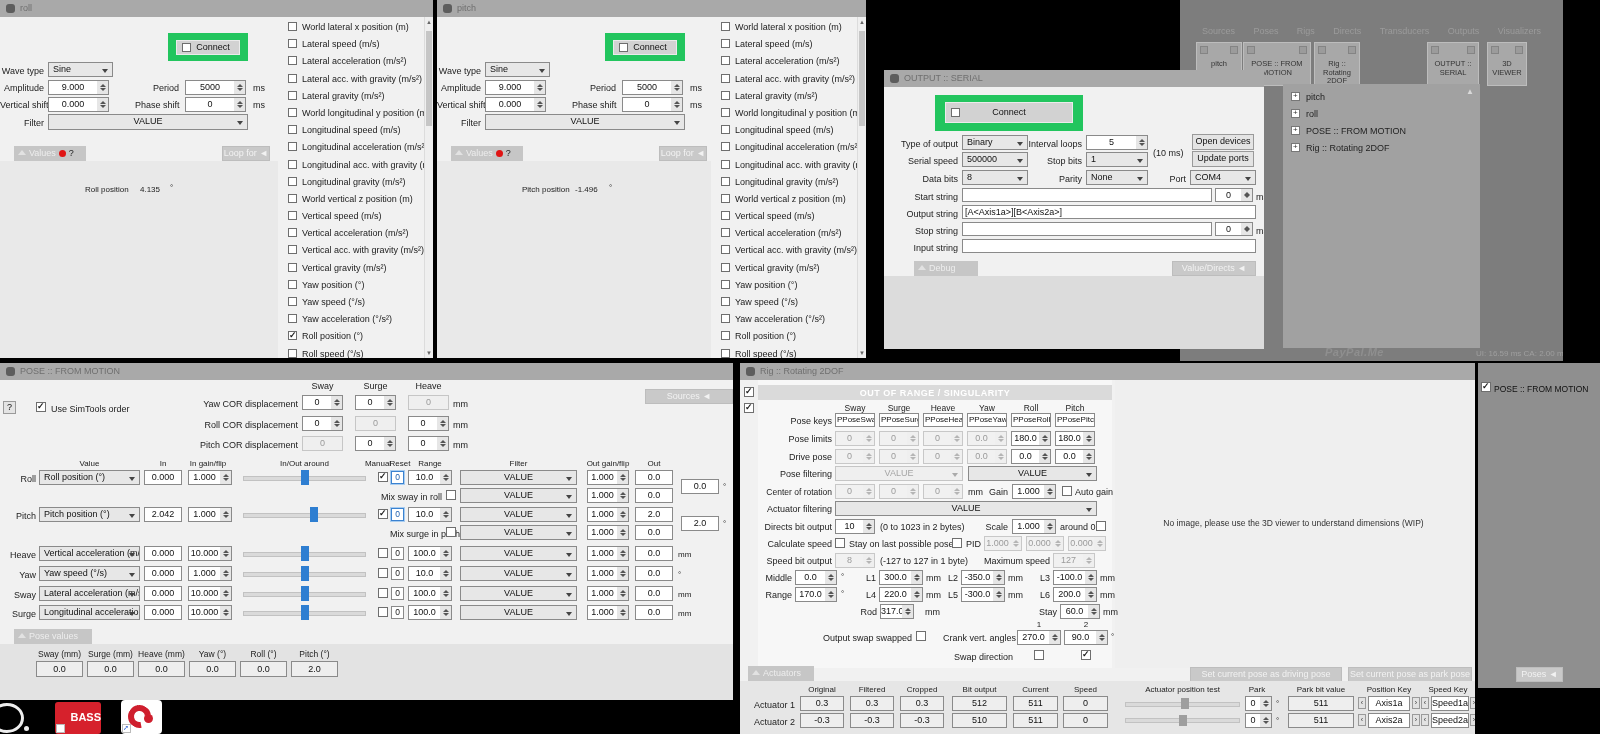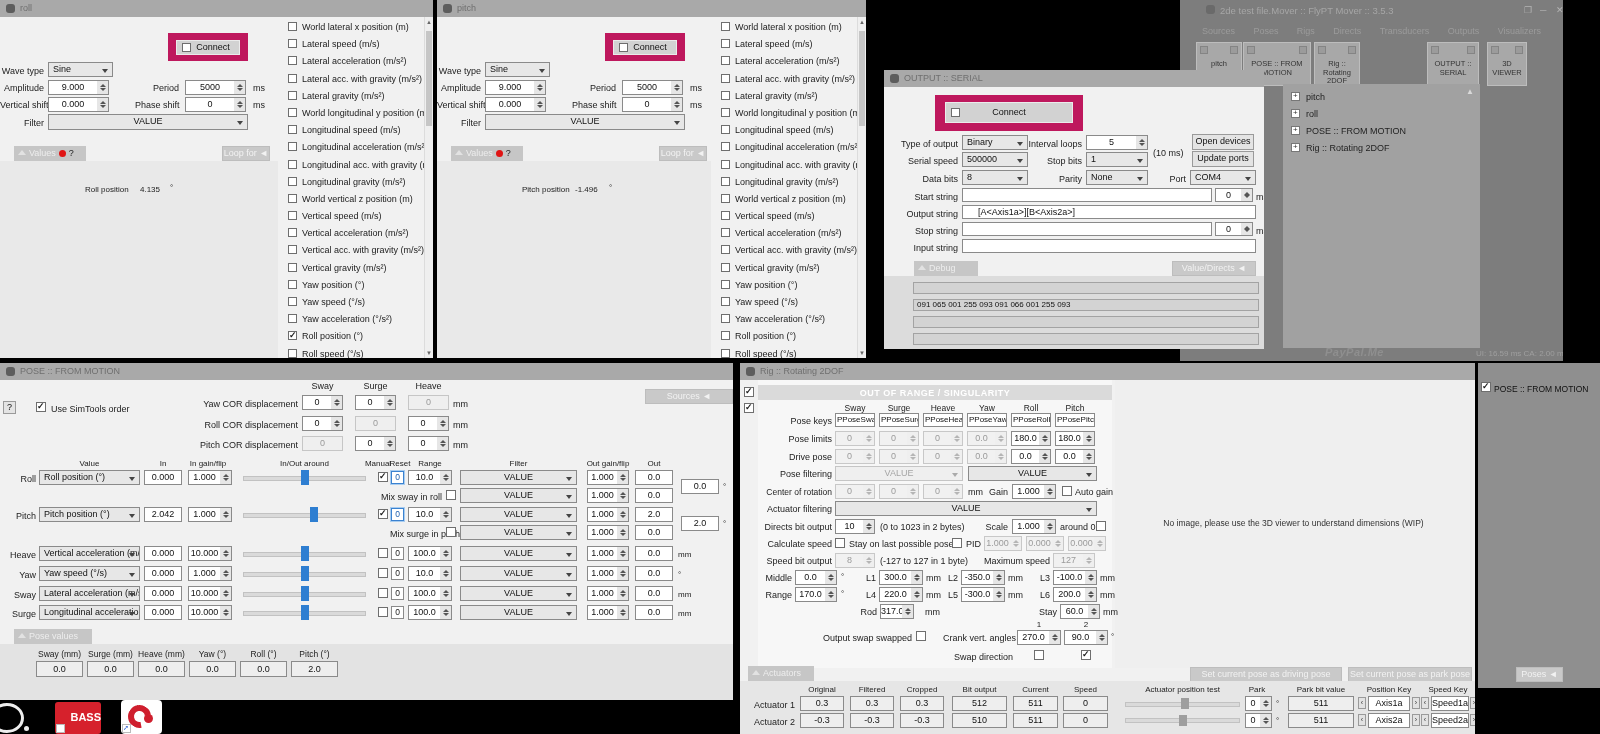--- a/index.html
+++ b/index.html
@@ -7,21 +7,21 @@
 .abs{position:absolute}
 .win{position:absolute;background:#f1f1f1;overflow:hidden}
 .tb{position:absolute;left:0;top:0;right:0;height:17px;background:#a9a9a9;color:#6f6f6f;font-size:9px;line-height:17px;white-space:nowrap}
 .tic{position:absolute;left:6px;top:4px;width:9px;height:9px;background:#5d5d5d;border-radius:3px}
 .tbt{position:absolute;left:20px;top:0}
 .lbl{position:absolute;font-size:9px;color:#1c1c1c;white-space:nowrap;line-height:10px}
 .lbl.rt{text-align:right}
 .lbl.ctr{text-align:center}
 .lbl.sm{font-size:8px}
 .fld{position:absolute;background:#fff;border:1px solid #8a8a8a;font-size:9px;color:#111;text-align:center;line-height:12px;white-space:nowrap;overflow:hidden}
-.fld.lt{text-align:left;padding-left:15px}
+.fld.lt{text-align:left;padding-left:2px}
 .fld.ro{background:#eeeeee}
 .fld.dis{background:#efefef;border-color:#c6c6c6;color:#9a9a9a}
 .spn{position:absolute;border:1px solid #8a8a8a;background:linear-gradient(to right,#fff calc(100% - 11px),#e6e6e6 calc(100% - 11px))}
 .spn:before{content:"";position:absolute;right:2px;top:3px;border:3px solid transparent;border-bottom:3px solid #555;border-top:none}
 .spn:after{content:"";position:absolute;right:2px;bottom:3px;border:3px solid transparent;border-top:3px solid #555;border-bottom:none}
 .spn .v{position:absolute;left:0;right:11px;top:0;bottom:0;text-align:center;line-height:12px;font-size:9px;color:#111;overflow:hidden}
 .spn.dis{border-color:#c8c8c8;background:linear-gradient(to right,#f1f1f1 calc(100% - 11px),#efefef calc(100% - 11px))}
 .spn.dis .v{color:#9b9b9b}
 .spn.dis:before{border-bottom-color:#b5b5b5}
 .spn.dis:after{border-top-color:#b5b5b5}
@@ -36,21 +36,21 @@
 .rst.fc{border-color:#3b82d0;color:#1d5fae;box-shadow:0 0 0 1px #a9cdf0}
 .sl{position:absolute}
 .sl:before{content:"";position:absolute;left:0;right:0;top:50%;height:3px;margin-top:-2px;background:#dadada;border:1px solid #c2c2c2}
 .sl b{position:absolute;top:0;bottom:0;width:8px;background:#2e7ed1;transform:translateX(-50%)}
 .sl.gr b{background:#9e9e9e;top:1px;bottom:1px}
 .mtab{position:absolute;background:#c6c6c6;color:#ededed;font-size:9px;line-height:15px;padding-left:4px;white-space:nowrap}
 .tri{display:inline-block;width:0;height:0;border:4px solid transparent;border-bottom:5px solid #e2e2e2;border-top:none;margin-right:3px;vertical-align:1px}
 .dot{display:inline-block;width:7px;height:7px;border-radius:50%;background:#e01414;margin:0 3px;vertical-align:-1px}
 .gbtn{position:absolute;background:#c9c9c9;border:1px solid #bdbdbd;color:#f2f2f2;font-size:9px;text-align:center;line-height:13px;white-space:nowrap;overflow:hidden}
 .pbtn{position:absolute;background:#e4e4e4;border:1px solid #9a9a9a;color:#111;font-size:9px;text-align:center;line-height:13px}
-.cframe{position:absolute;background:#be185d}
+.cframe{position:absolute;background:#22c55e}
 .cbtn{position:absolute;background:#d2d2d2;border:1px solid #ebebeb;font-size:9px;color:#111;text-align:center;line-height:13px}
 .cbtn .cb{left:5px;top:2px;width:9px;height:9px}
 .optlist{position:absolute;padding:5px 0 0 10px}
 .opt{position:relative;height:17.2px;font-size:9px;color:#1b1b1b;white-space:nowrap;padding-left:14px;line-height:11px}
 .opt .cb{left:0;top:0;width:9px;height:9px}
 .sbar{position:absolute;width:9px;background:#efefef;border-left:1px solid #dcdcdc}
 .sbar .sar{position:absolute;left:0;right:0;height:10px;font-size:6px;color:#666;text-align:center;line-height:10px}
 .sbar .sth{position:absolute;left:1px;right:1px;top:14px;height:95px;background:#c6c6c6}
 .panel{position:absolute;background:#e7e7e7}
 .dline{position:relative;height:12px;margin-bottom:5px;background:#d3d3d3;border:1px solid #a3a3a3;font-size:8px;line-height:10px;padding-left:3px;color:#111;white-space:nowrap;overflow:hidden}
@@ -200,27 +200,20 @@
       <div class="opt"><span class="cb"></span><span>Roll speed (°/s)</span></div>
     </div>
   <div class="sbar" style="left:420px;top:17px;bottom:0">
       <div class="sar" style="top:0">▲</div>
       <div class="sth"></div>
       <div class="sar" style="bottom:0">▼</div>
     </div>
 </div>
 
 <div class="win" style="left:1180px;top:0;width:383px;height:361px;background:#7d7d7d">
-  <div class="abs" style="left:0;top:0;right:0;height:20px">
-    <span class="tic" style="left:26px;top:5px;background:#6a6a6a"></span>
-    <span class="lbl" style="left:40px;top:6px;color:#a6a6a6;font-size:9.5px">2de test file.Mover :: FlyPT Mover :: 3.5.3</span>
-    <span class="lbl" style="left:344px;top:5px;color:#b5b5b5">❐</span>
-    <span class="lbl" style="left:360px;top:5px;color:#b5b5b5">─</span>
-    <span class="lbl" style="left:376px;top:5px;color:#b5b5b5">✕</span>
-  </div>
   <div class="mtabs">
 
   <span>Sources</span>
       <span>Poses</span>
       <span>Rigs</span>
       <span>Directs</span>
       <span>Transducers</span>
       <span>Outputs</span>
       <span>Visualizers</span>
     </div>
@@ -272,27 +265,20 @@
   <div class="fld lt" style="left:78px;top:152px;width:250px;height:14px"></div>
   <div class="spn" style="left:331px;top:152px;width:38px;height:14px">
       <span class="v">0</span>
     </div>
   <div class="lbl" style="left:372px;top:156px">ms</div>
   <div class="lbl rt" style="left:4px;top:173px;width:70px">Input string</div>
   <div class="fld lt" style="left:78px;top:169px;width:294px;height:14px"></div>
   <div class="mtab" style="left:30px;top:191px;width:64px;height:15px"><i class="tri"></i><span>Debug</span></div>
   <div class="gbtn" style="left:288px;top:191px;width:84px;height:15px">Value/Directs ◄</div>
   <div class="panel" style="left:0;top:206px;width:380px;height:73px;background:#dcdcdc"></div>
-  <div class="abs" style="left:29px;top:212px;width:346px">
-
-  <div class="dline"></div>
-      <div class="dline">091 065 001 255 093 091 066 001 255 093</div>
-      <div class="dline"></div>
-      <div class="dline"></div>
-    </div>
 </div>
 
 <div class="win" style="left:1283px;top:84px;width:197px;height:264px;background:#a1a1a1">
   <div class="lbl" style="left:183px;top:3px;color:#d9d9d9;font-size:8px">▲</div>
   <div class="abs" style="left:8px;top:8px;width:182px">
 
   <div class="ti"><span class="exp"></span><span>pitch</span></div>
       <div class="ti"><span class="exp"></span><span>roll</span></div>
       <div class="ti"><span class="exp"></span><span>POSE :: FROM MOTION</span></div>
       <div class="ti"><span class="exp"></span><span>Rig :: Rotating 2DOF</span></div>

